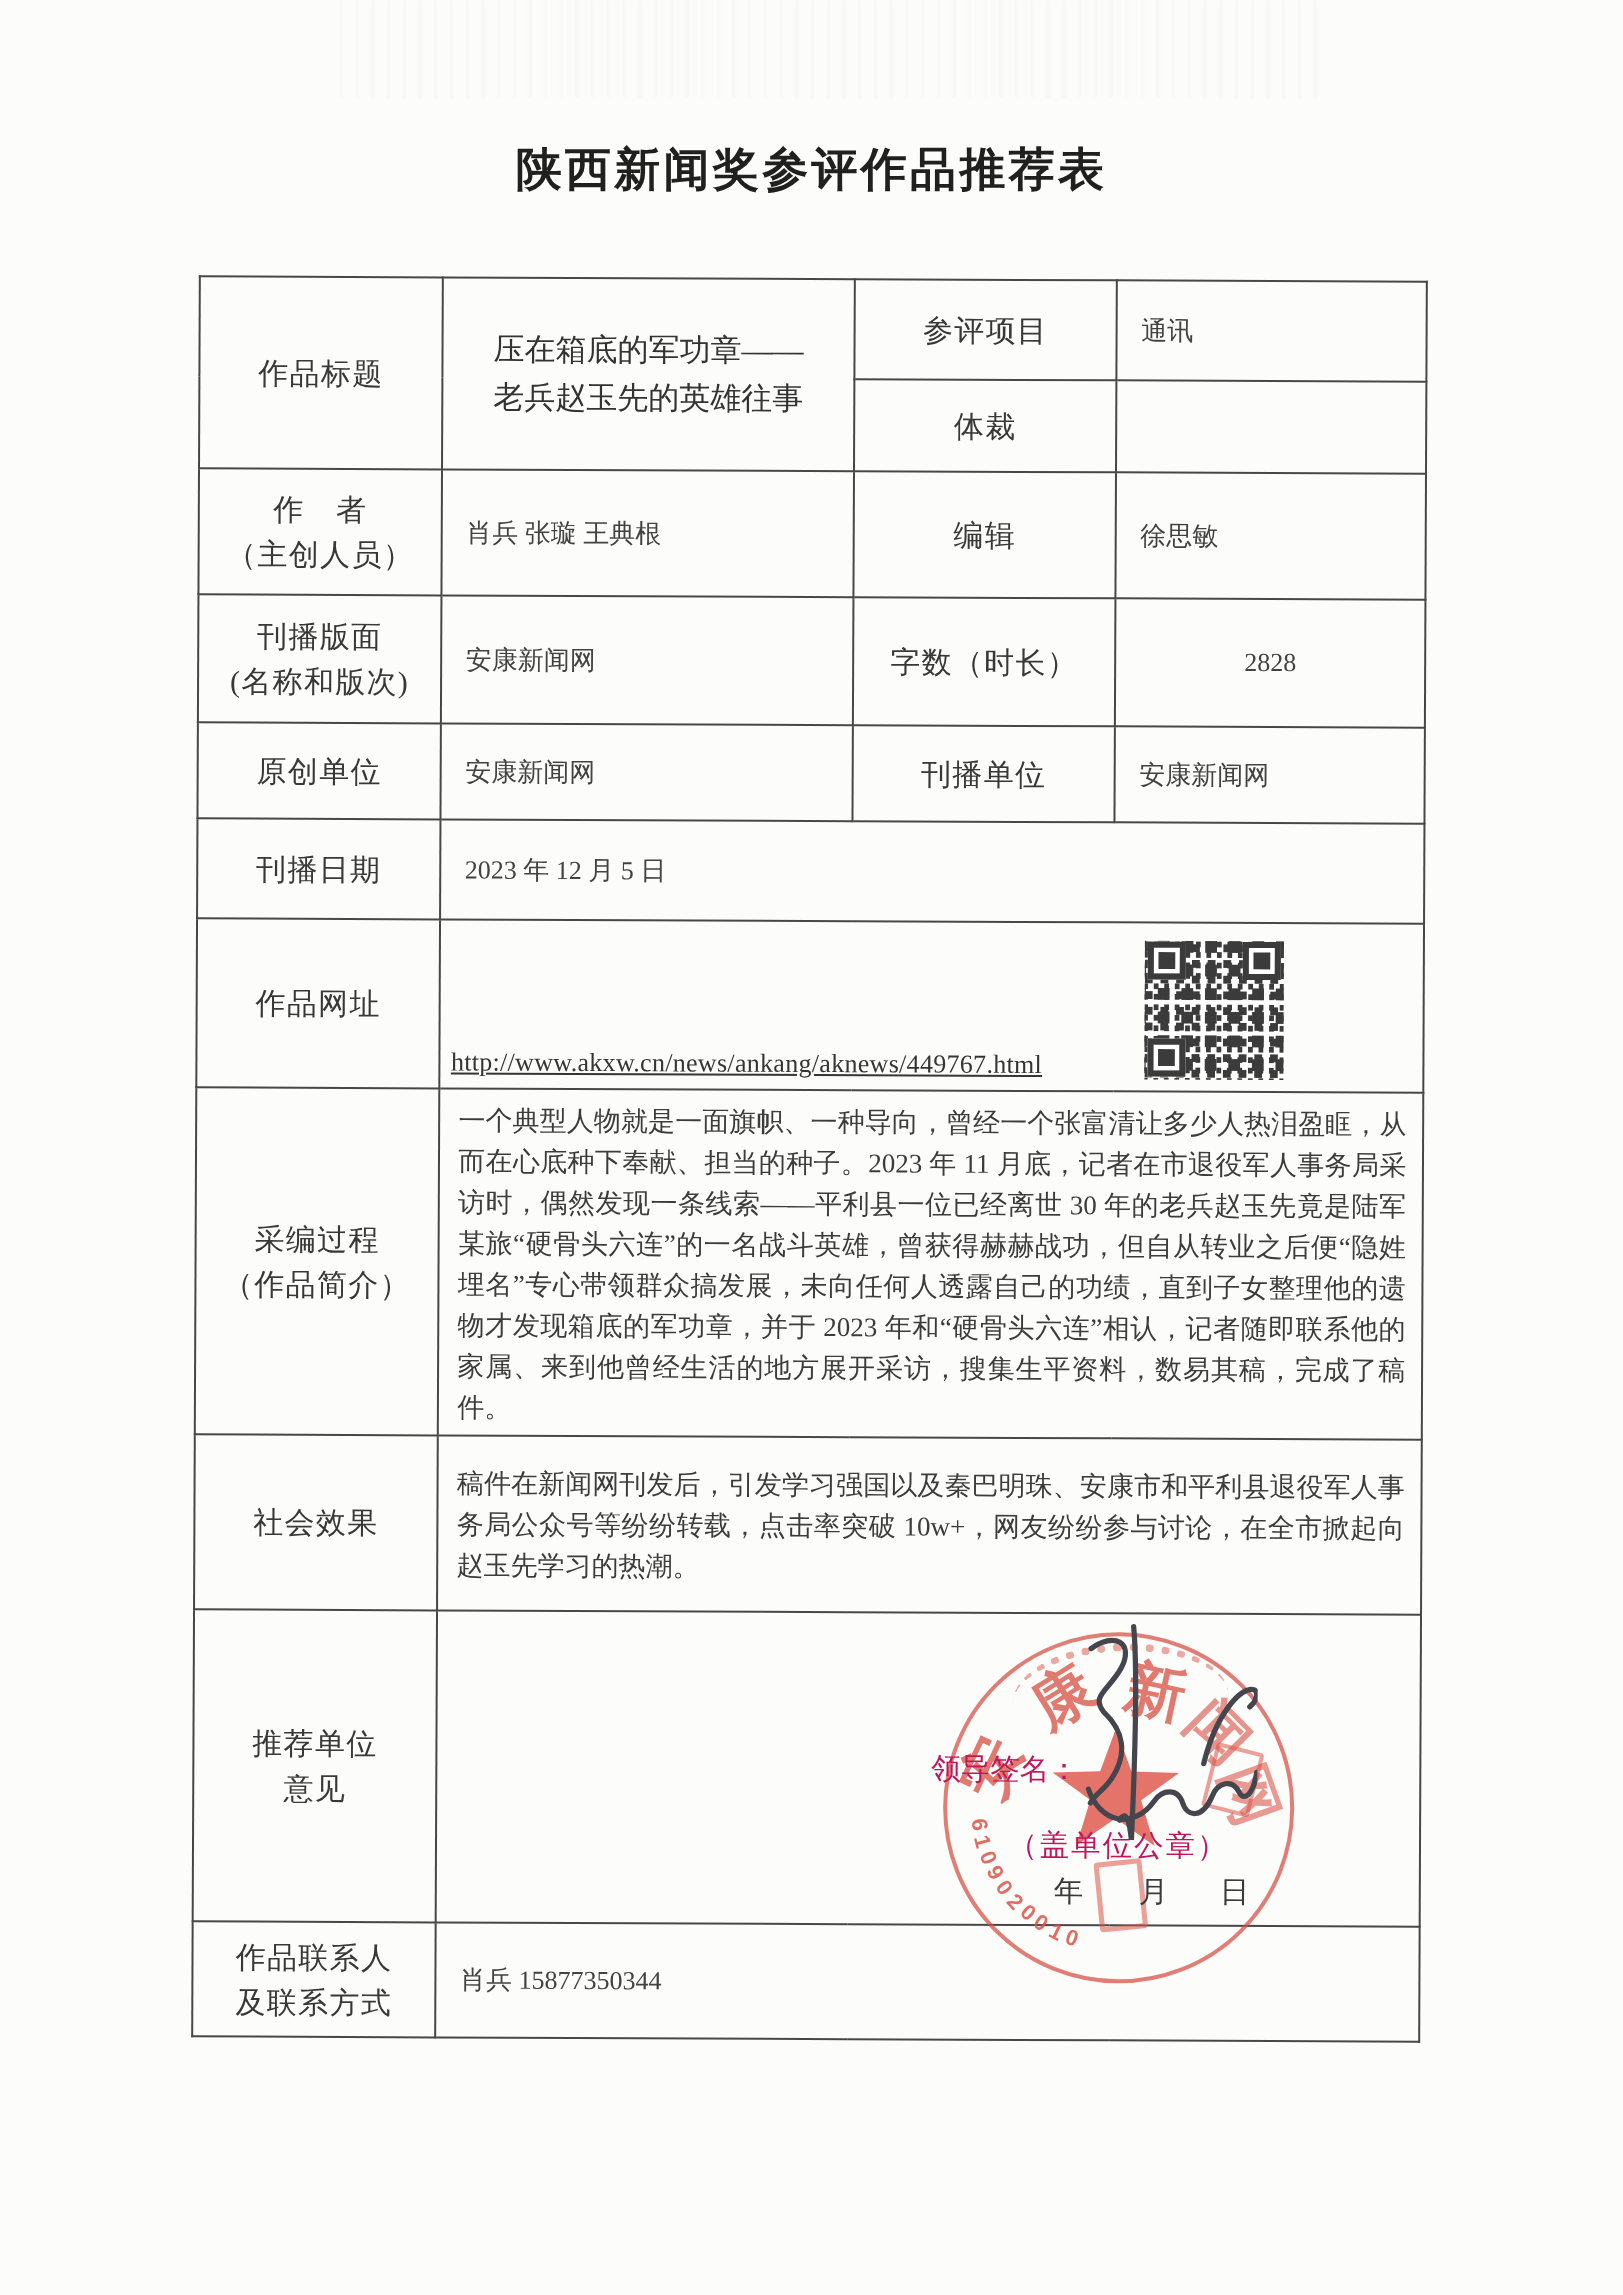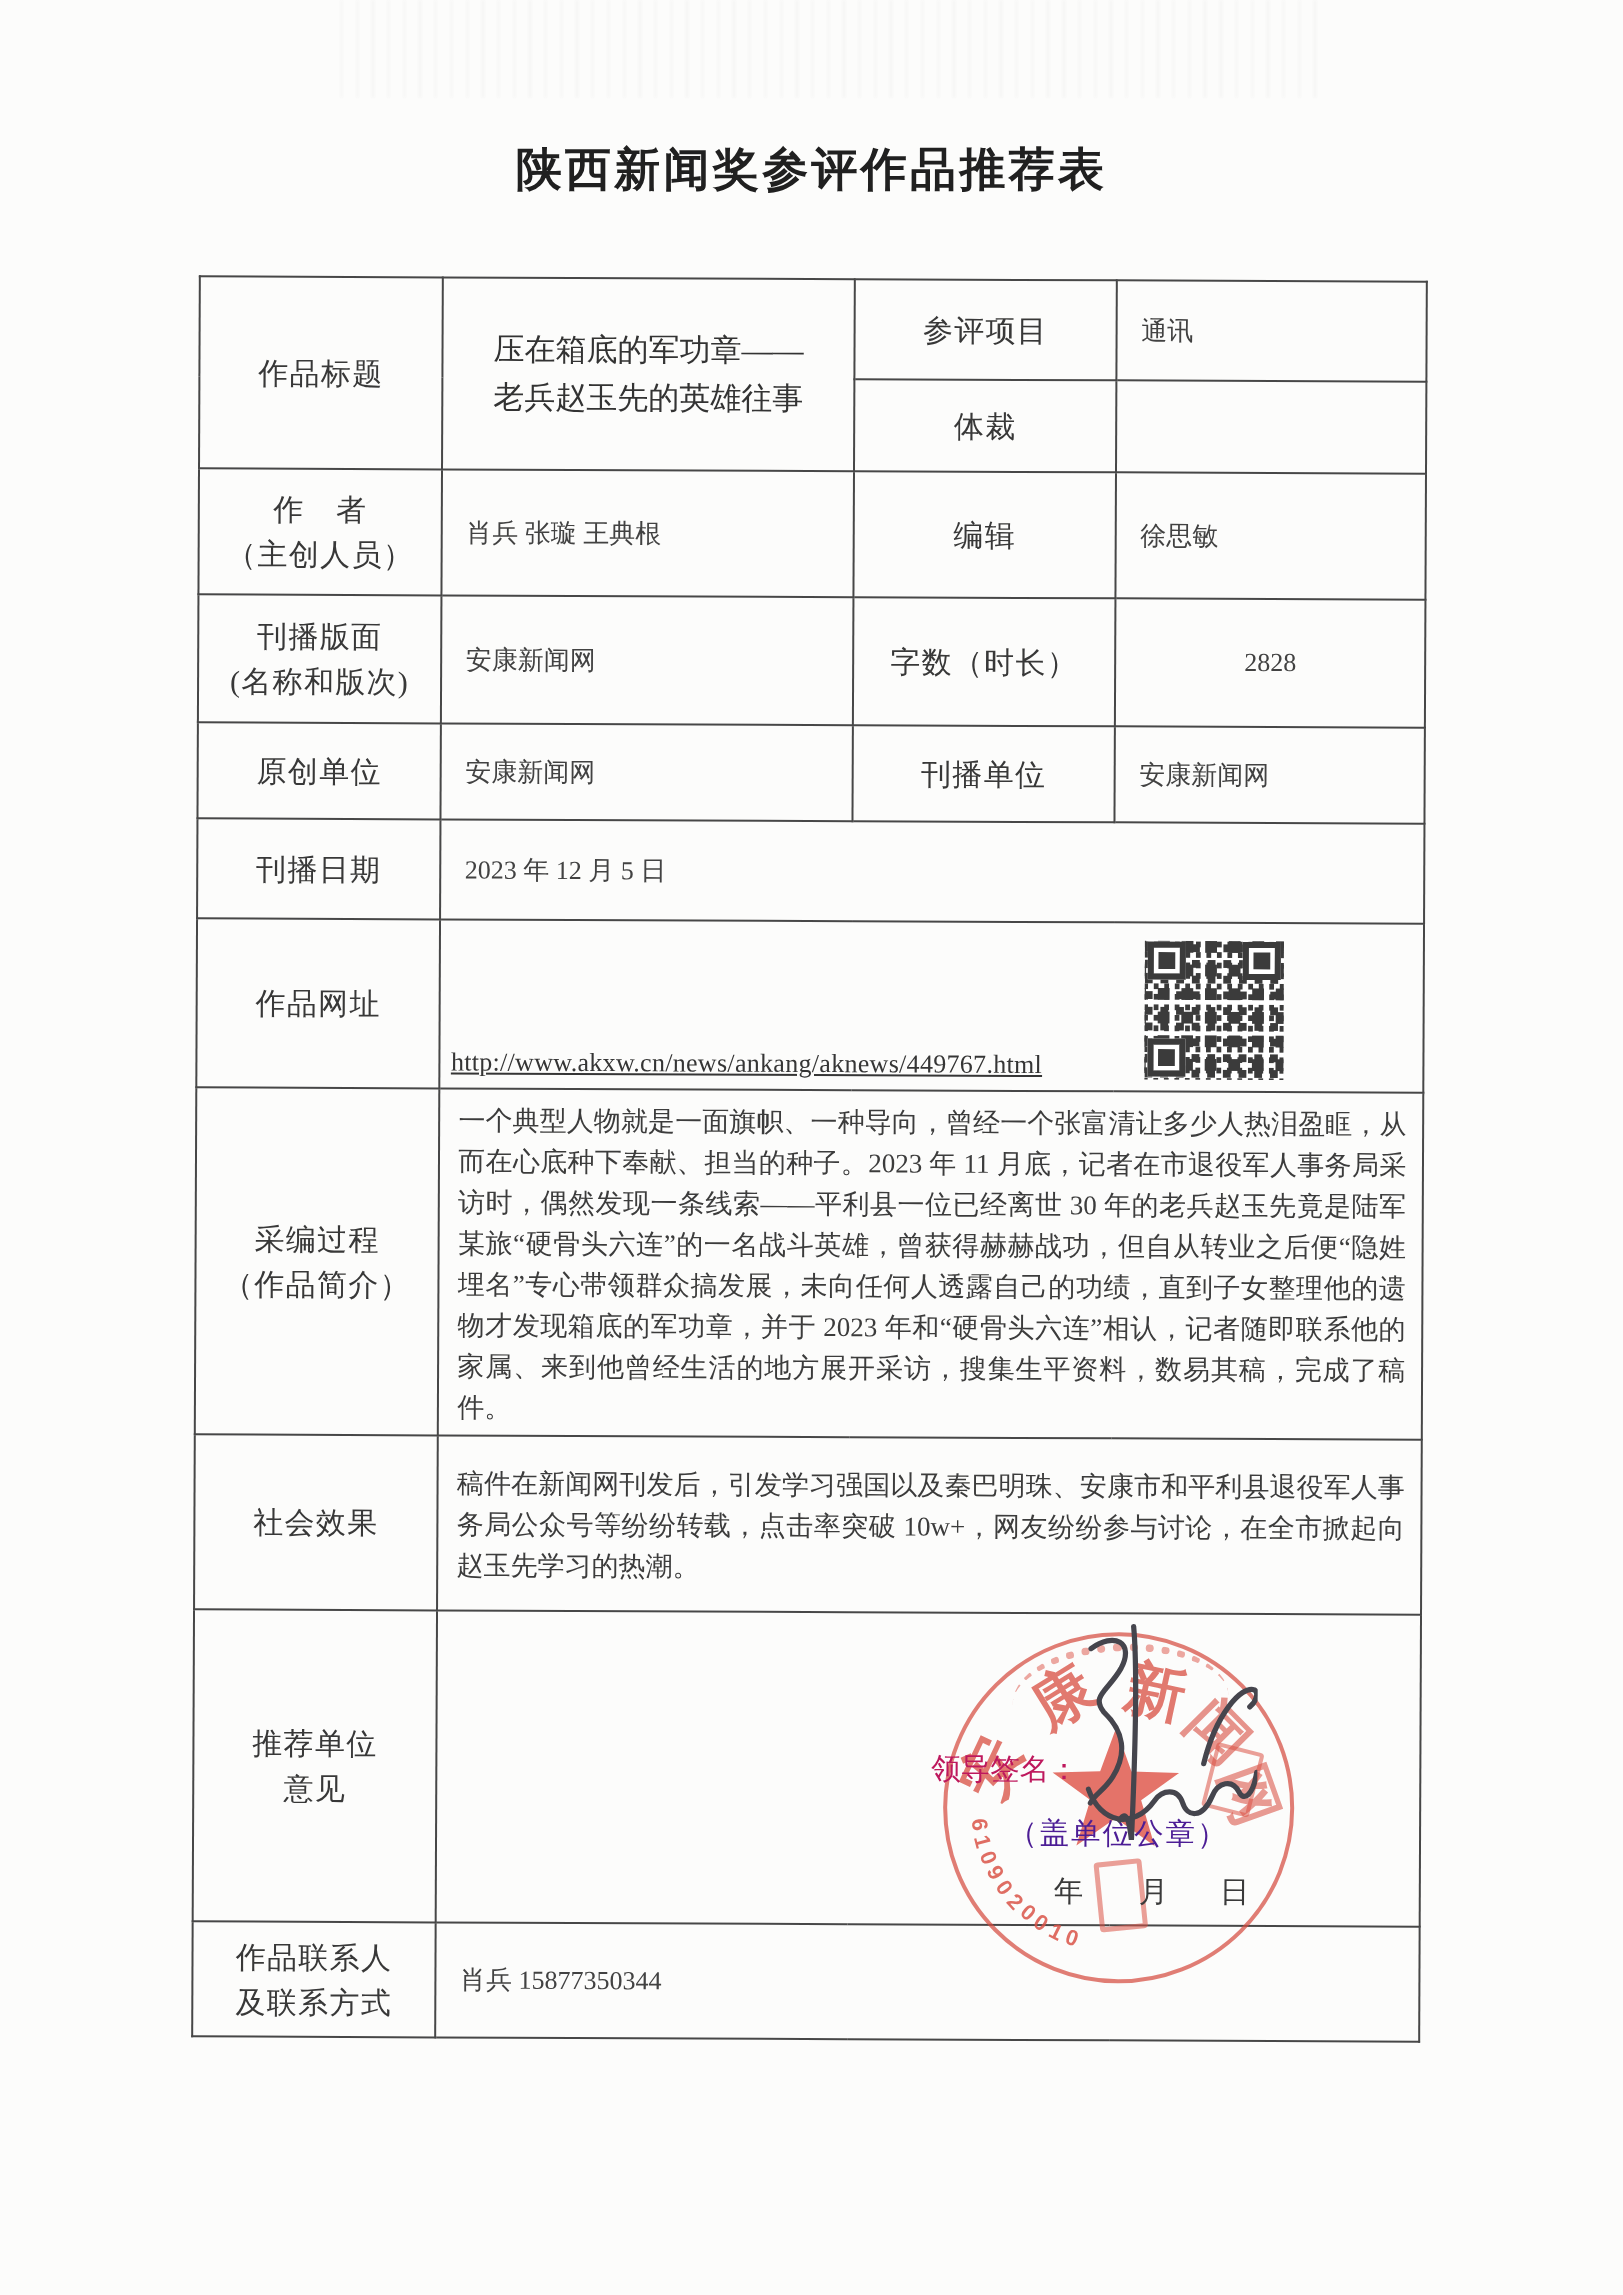--- a/index.html
+++ b/index.html
@@ -42,21 +42,21 @@
       repeating-conic-gradient(#3b3b3b 0deg 90deg,transparent 90deg 360deg) 3.3px 12.4px/10.5px 10.5px,
       #fff;
   }
   .qr .f{
     position:absolute;width:26px;height:26px;background:#fff;border:6.5px solid #3b3b3b;
     box-shadow:inset 0 0 0 4.6px #fff, inset 0 0 0 39px #3b3b3b;
   }
   .f.tl{left:2.6px;top:2.6px;} .f.tr{right:2.6px;top:2.6px;} .f.bl{left:2.6px;bottom:2.6px;}
   
   .sign-label{position:absolute;left:494px;top:136px;font-size:29.5px;color:#be185d;z-index:4;}
-  .seal-note{position:absolute;left:571px;top:200px;font-size:29.5px;color:#4c1d95;z-index:4;letter-spacing:2px;}
+  .seal-note{position:absolute;left:571px;top:212px;font-size:29.5px;color:#be185d;z-index:4;letter-spacing:2px;}
   .dl{position:absolute;top:258px;font-size:29.5px;color:#3a3a3a;z-index:4;}
   .dl.y{left:617px;} .dl.m{left:702px;} .dl.d{left:783px;}
   .stamp{
     position:absolute;left:506px;top:18.3px;width:343px;height:343px;z-index:3;
     border:4.6px solid rgba(214,76,64,.72);border-radius:50%;pointer-events:none;
   }
   .stamp-rim{
     position:absolute;left:65px;top:6.5px;width:216px;height:105px;
     border-top:8.5px dotted rgba(219,82,70,.5);border-radius:50%;transform:rotate(-3deg);
   }

